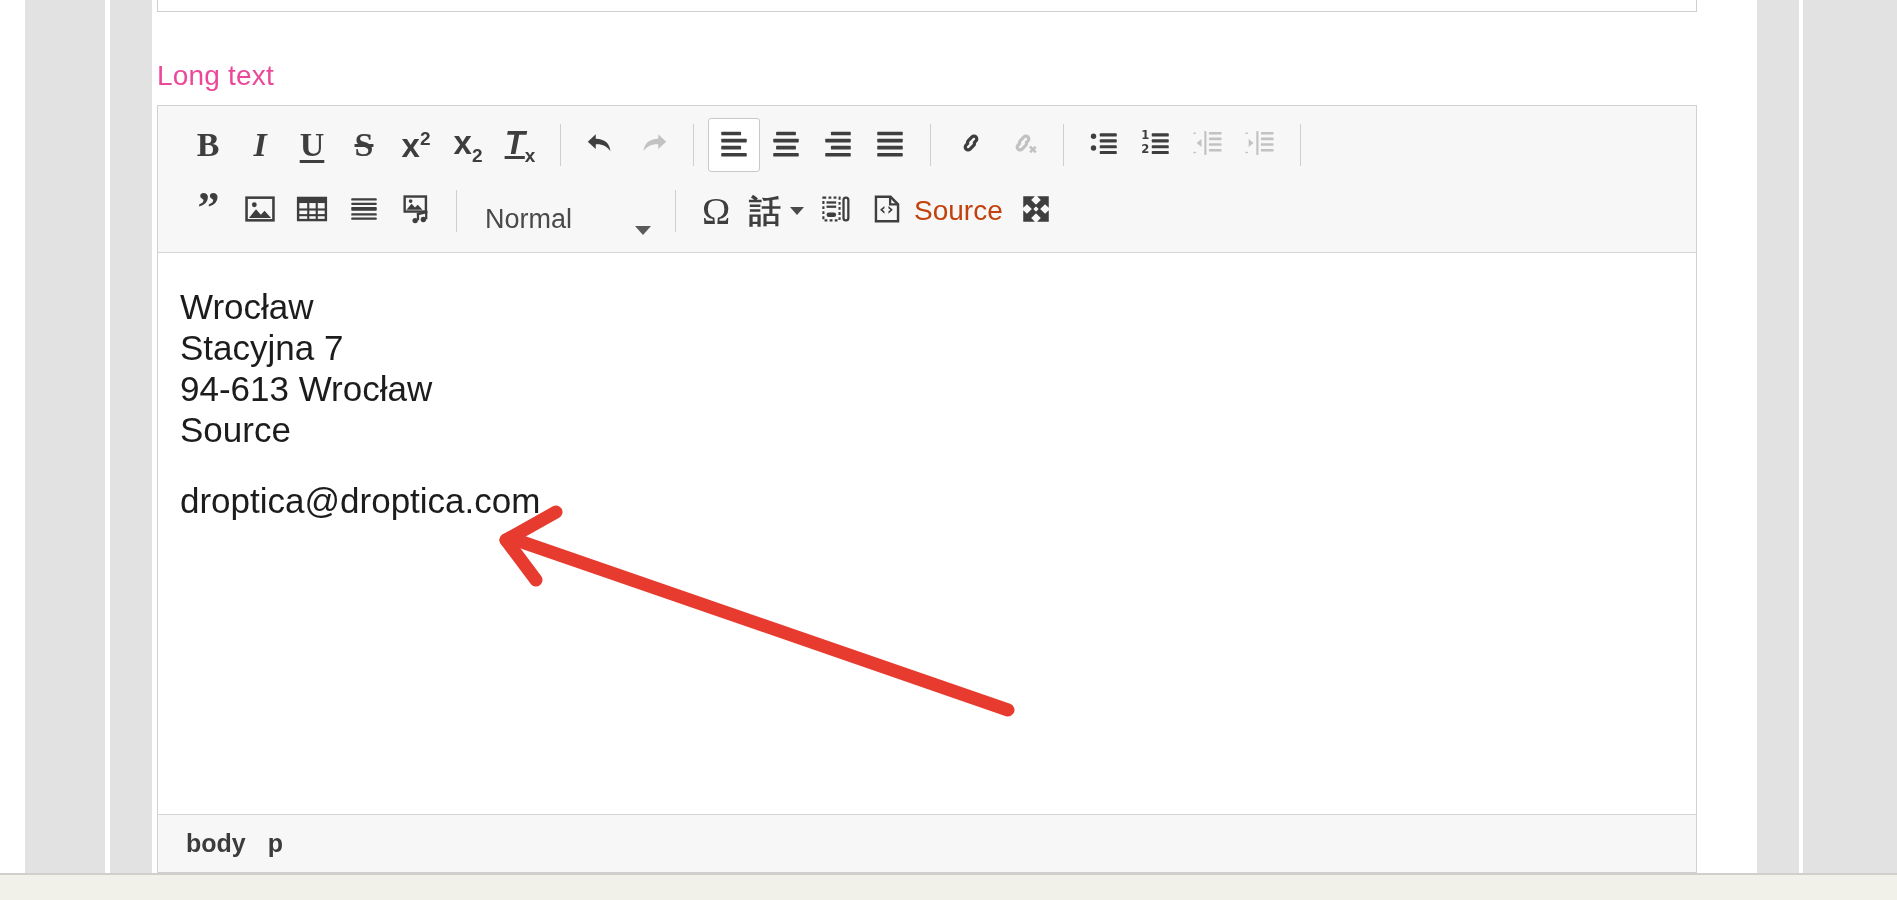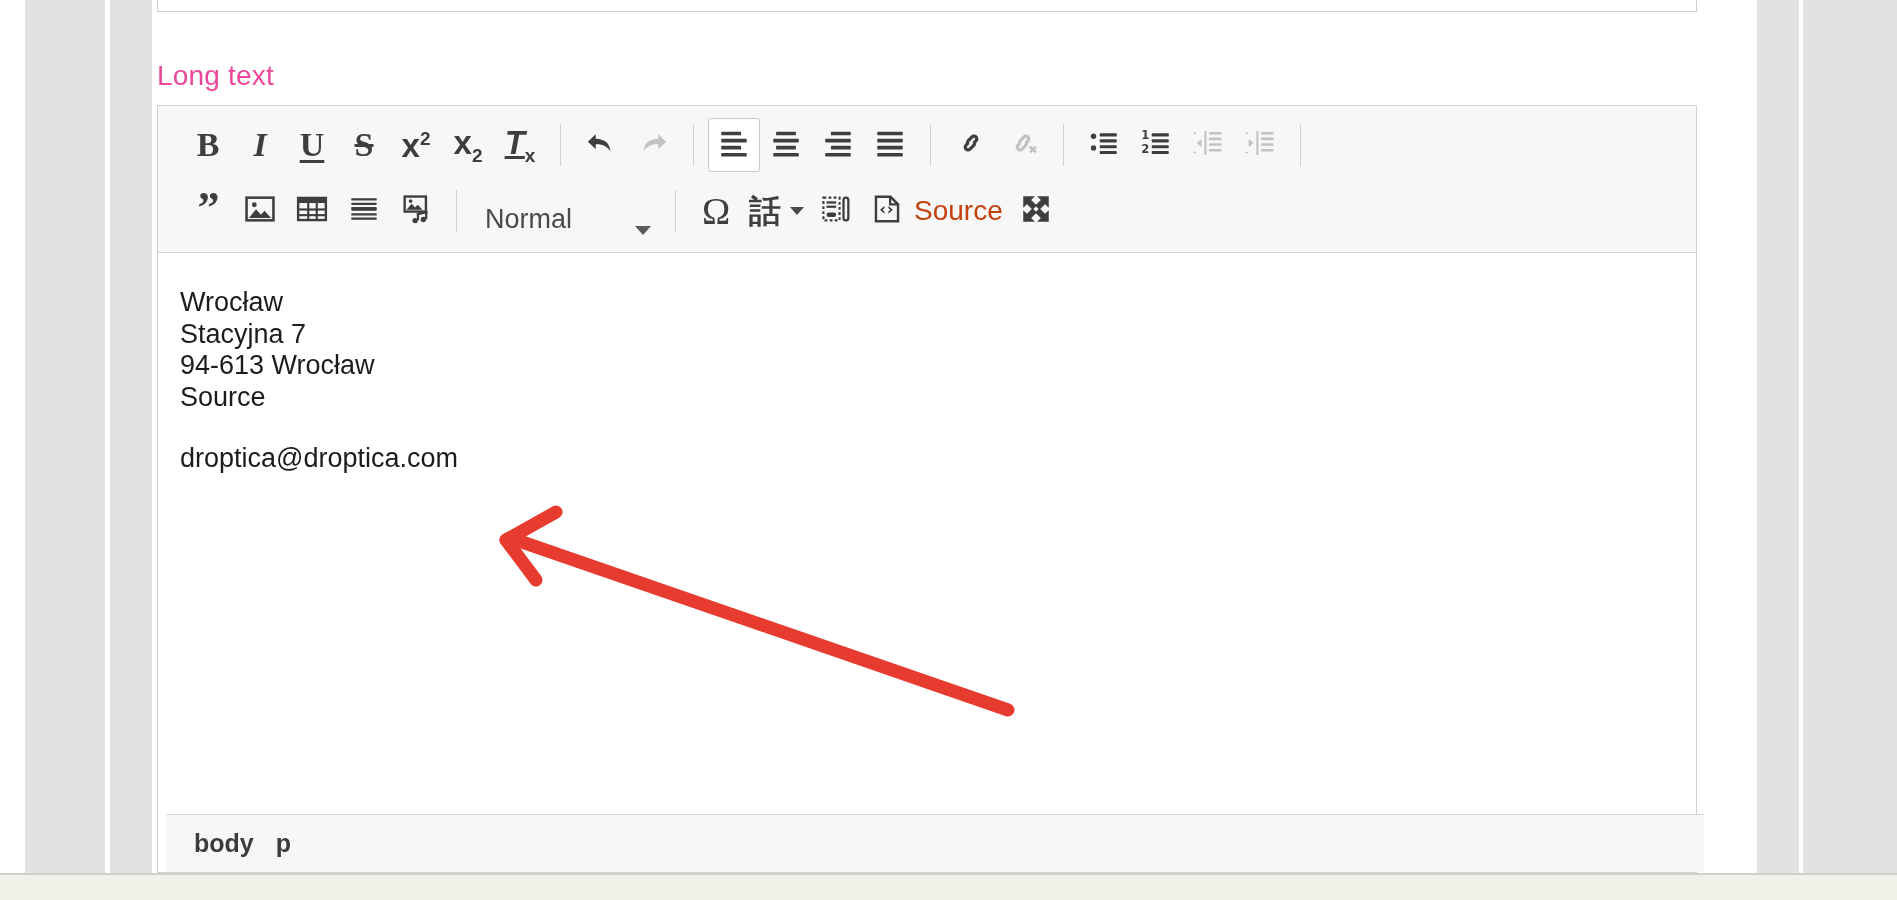--- a/index.html
+++ b/index.html
@@ -92,28 +92,28 @@
   #editable{
     background:#ffffff;
     height:496px;
     padding:34px 0 0 22px;
     box-sizing:border-box;
     position:relative;
     overflow:hidden;
   }
   #editable p{
     margin:0 0 30px 0;
-    font-size:27px;line-height:1.17;color:#1c1c1c;
+    font-size:35px;line-height:1.17;color:#1c1c1c;
     font-family:"Liberation Sans","DejaVu Sans",sans-serif;
   }
   #editable p .ln{display:block;}
 
   
   #statusbar{
-    position:absolute;left:8px;bottom:0;width:100%;
+    position:absolute;left:0;bottom:0;width:100%;
     height:58px;background:#f7f7f7;border-top:1px solid #d4d4d4;
     box-sizing:border-box;display:flex;align-items:center;
     padding-left:28px;gap:22px;
   }
   #statusbar .el{
     font-size:25px;font-weight:700;color:#3c3c3c;
   }
 
   
   #annot{position:absolute;left:0;top:0;width:1897px;height:900px;pointer-events:none;}

